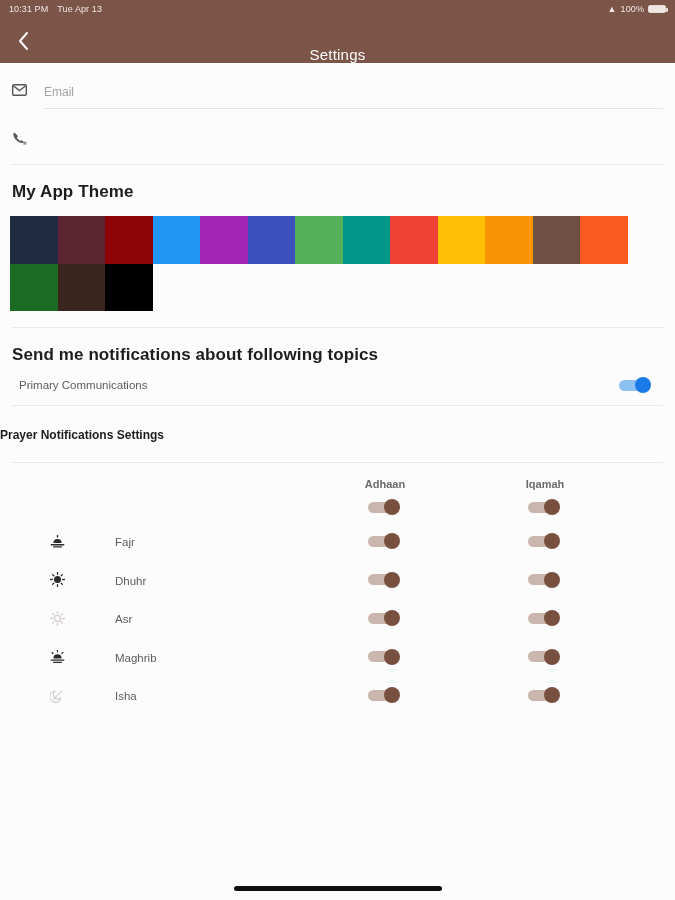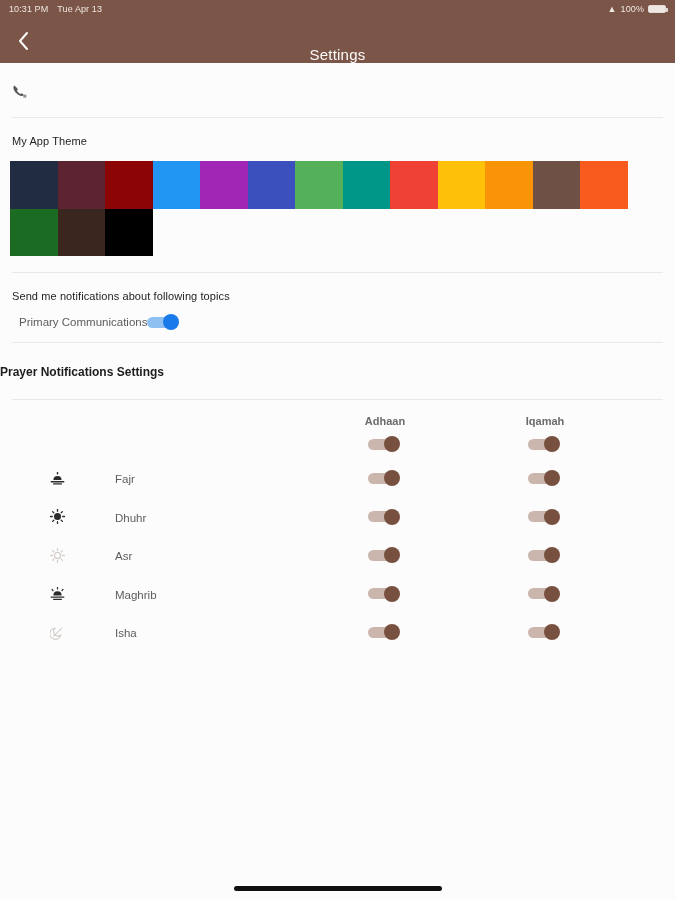--- a/index.html
+++ b/index.html
@@ -62,32 +62,32 @@
     font-family: "Liberation Sans", sans-serif;
     font-size: 12px; color: #3b3b3b; padding: 0 0 9px 4px;
   }
   .field-input::placeholder { color: #a4a4a4; }
   .field-underline { height: 1px; background: #e4e4e4; margin-left: 4px; }
   .field + .field { margin-top: 13px; }
   .fields-bottom { margin-top: 18px; }
 
   
   .section-title {
-    font-size: 11px; font-weight: normal; color: #1d1d1d;
+    font-size: 17px; font-weight: bold; color: #1d1d1d;
     padding: 17px 8px 0 12px; letter-spacing: .1px;
   }
   .swatch-wrap { padding: 14px 0 0 10px; }
   .swatch-row { display: flex; flex-wrap: wrap; width: 618px; }
   .swatch {
     width: 47.5px; height: 47.5px; cursor: pointer; display: block;
   }
 
   
   .topic-row {
-    display: flex; align-items: center; justify-content: flex-start;
+    display: flex; align-items: center; justify-content: space-between;
     padding: 12px 22px 12px 19px;
   }
   .topic-label { font-size: 11.5px; color: #5d5d5d; }
 
   
   .toggle { position: relative; width: 34px; height: 16px; cursor: pointer; flex: none; }
   .toggle .track {
     position: absolute; left: 0; top: 2.5px; width: 30px; height: 11px;
     border-radius: 6px;
   }
@@ -149,20 +149,32 @@
     <div class="back-btn">
       <svg width="13" height="20" viewBox="0 0 13 20">
         <polyline points="10,2 3,10 10,18" fill="none" stroke="#fdfbfa" stroke-width="2" stroke-linecap="round" stroke-linejoin="round"></polyline>
       </svg>
     </div>
     <div class="nav-title">Settings</div>
   </div>
 
   <div class="fields">
 
+    <div class="field">
+      <div class="field-icon">
+        <svg width="15" height="12" viewBox="0 0 15 12">
+          <rect x="0.7" y="0.7" width="13.6" height="10.6" rx="1.2" fill="none" stroke="#565656" stroke-width="1.4"></rect>
+          <polyline points="1.3,1.7 7.5,6.6 13.7,1.7" fill="none" stroke="#565656" stroke-width="1.4"></polyline>
+        </svg>
+      </div>
+      <div class="field-body">
+        <input class="field-input" type="text" placeholder="Email" style="">
+        <div class="field-underline"></div>
+      </div>
+    </div>
 
     <div class="field">
       <div class="field-icon">
         <svg width="15" height="15" viewBox="0 0 15 15">
           <path d="M2.2 1.6 C1.2 2.6 1 4.4 2.4 6.8 C3.8 9.2 6 11 8.4 11.8 C10 12.3 11.2 11.9 11.9 11
                    L9.9 9.2 L8.2 10 C7 9.4 5.6 8 5 6.8 L5.8 5.1 L4 3.1 Z" fill="#565656"></path>
           <rect x="11.3" y="10.6" width="3" height="3" fill="#8e8e8e"></rect>
         </svg>
       </div>
     </div>

